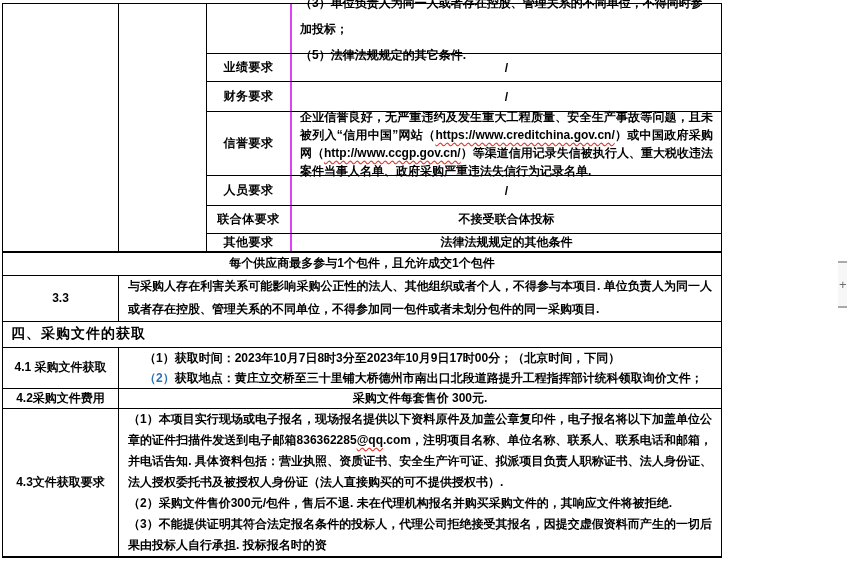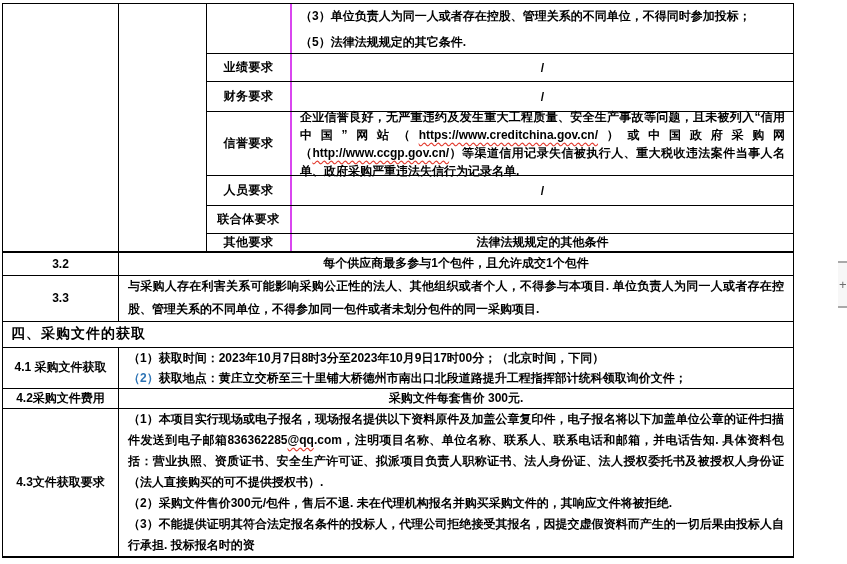--- a/index.html
+++ b/index.html
@@ -3,21 +3,21 @@
 <meta charset="utf-8">
 <style>
   * { margin:0; padding:0; box-sizing:border-box; }
   html,body { background:#ffffff; }
   body {
     width:847px; height:564px; position:relative; overflow:hidden;
     font-family:"Liberation Sans", sans-serif;
     font-weight:bold; color:#000; font-size:12px;
   }
   .doc-table {
-    position:absolute; left:2px; top:3px; width:792px; height:555px;
+    position:absolute; left:2px; top:3px; width:720px; height:555px;
     border:1px solid #000; border-bottom-width:2px;
     display:flex; flex-direction:column; background:#fff;
   }
   
   .upper { height:261px; border-bottom:2px solid #000; display:flex; }
   .col-a { width:116px; border-right:1px solid #000; }
   .col-b { width:88px;  border-right:1px solid #000; }
   .qgrid { flex:1; display:flex; flex-direction:column; }
   .q-row { display:flex; border-bottom:1px solid #000; }
   .q-row.last { border-bottom:none; flex:1; }
@@ -45,21 +45,21 @@
   .rule-content { flex:1; padding:0 9px; display:flex; flex-direction:column; justify-content:center; }
   .rule-content.single { flex-direction:row; align-items:center; }
   .lines-23 { line-height:23px; text-align:justify; }
   
   .sec-header {
     height:36px; border-bottom:1px solid #000;
     display:flex; align-items:center; padding-left:8px;
     font-size:14px; letter-spacing:1px;
   }
   .s4-row { display:flex; border-bottom:1px solid #000; }
-  .h-r41 { height:44px; } .h-r42 { height:28px; }
+  .h-r41 { height:44px;gap:16px; } .h-r42 { height:28px; }
   .s4-row.last { border-bottom:none; flex:1; }
   .s4-label {
     width:116px; border-right:1px solid #000;
     display:flex; align-items:center; justify-content:center; text-align:center;
   }
   .s4-content { flex:1; padding:0 9px; display:flex; flex-direction:column; justify-content:center; }
   .s4-content.single { flex-direction:row; align-items:center; }
   .lines-20 { line-height:20px; }
   .lines-21 { line-height:21px; text-align:justify; }
   .blue-num { color:#2E74B5; }
@@ -107,32 +107,32 @@
         </div>
       </div>
 
       <div class="q-row h-pers">
         <div class="q-label">人员要求</div>
         <div class="q-content single">/</div>
       </div>
 
       <div class="q-row h-cons">
         <div class="q-label">联合体要求</div>
+        <div class="q-content single">不接受联合体投标</div>
       </div>
 
       <div class="q-row last">
         <div class="q-label">其他要求</div>
         <div class="q-content single">法律法规规定的其他条件</div>
       </div>
 
     </div>
   </div>
 
   <div class="rule-row h-r32">
-    <div class="num-cell">3.2</div>
     <div class="rule-content single">每个供应商最多参与1个包件，且允许成交1个包件</div>
   </div>
 
   <div class="rule-row h-r33">
     <div class="num-cell">3.3</div>
     <div class="rule-content">
       <div class="lines-23">与采购人存在利害关系可能影响采购公正性的法人、其他组织或者个人，不得参与本项目. 单位负责人为同一人或者存在控股、管理关系的不同单位，不得参加同一包件或者未划分包件的同一采购项目.</div>
     </div>
   </div>
 

